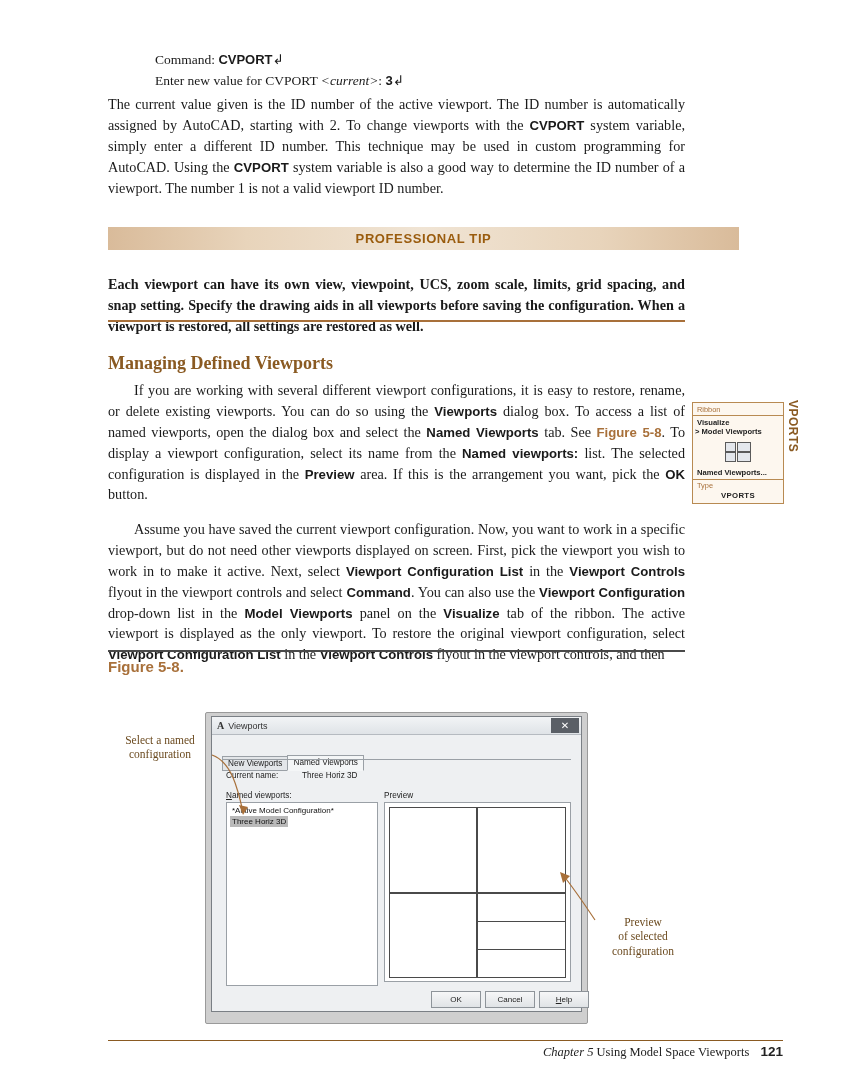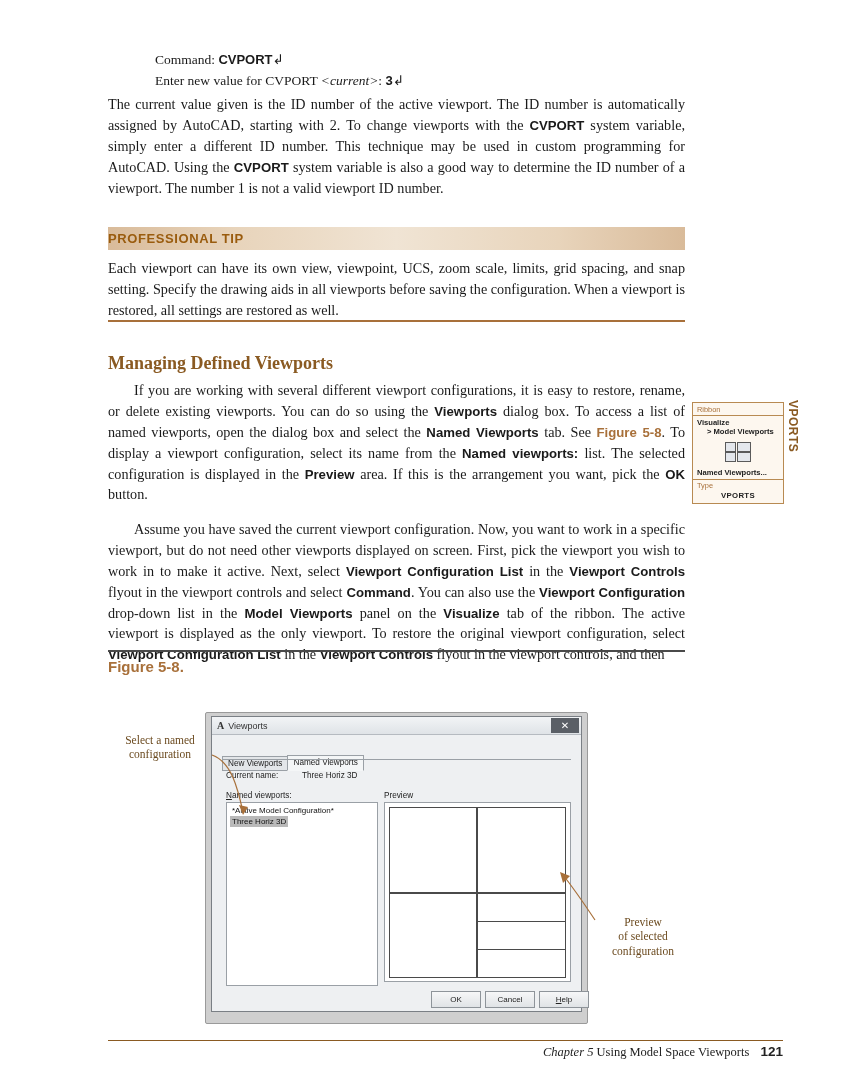--- a/index.html
+++ b/index.html
@@ -45,33 +45,34 @@
     text-align: justify;
   }
   .body-text b { font-family: "Liberation Sans", sans-serif; font-weight: bold; font-size: 13.2px; }
   #para1 { top: 94px; }
 
   
   .tip-bar {
     position: absolute;
     left: 108px;
     top: 227px;
-    width: 577px;
+    width: 631px;
     height: 23px;
     background: linear-gradient(to right, #d9bb9a 0%, #e8d4bb 22%, #f0e4d4 50%, #e8d4bb 78%, #d9bb9a 100%);
+    text-align: center;
   }
   .tip-bar span {
     font-family: "Liberation Sans", sans-serif;
     font-weight: bold;
     font-size: 13px;
     color: #9a5c0e;
     letter-spacing: 0.6px;
     line-height: 23px;
   }
-  #para-tip { top: 258px; }
+  #para-tip { top: 274px; font-weight: bold; }
   .tip-rule {
     position: absolute;
     left: 108px;
     top: 320px;
     width: 577px;
     height: 1.5px;
     background: #a8703a;
   }
 
   
@@ -112,21 +113,21 @@
     background: #b88a52;
     margin: 0;
   }
   .rb-bold {
     font-weight: bold;
     padding: 2px 4px 0 4px;
     font-size: 7.6px;
   }
   .rb-sub {
     font-weight: bold;
-    padding: 0 4px 2px 14px;
+    padding: 0 4px 2px 2px;
     font-size: 7.6px;
   }
   .rb-icon-wrap {
     text-align: center;
     padding: 2px 0 3px 0;
   }
   .rb-icon {
     display: inline-block;
     width: 26px;
     height: 22px;

